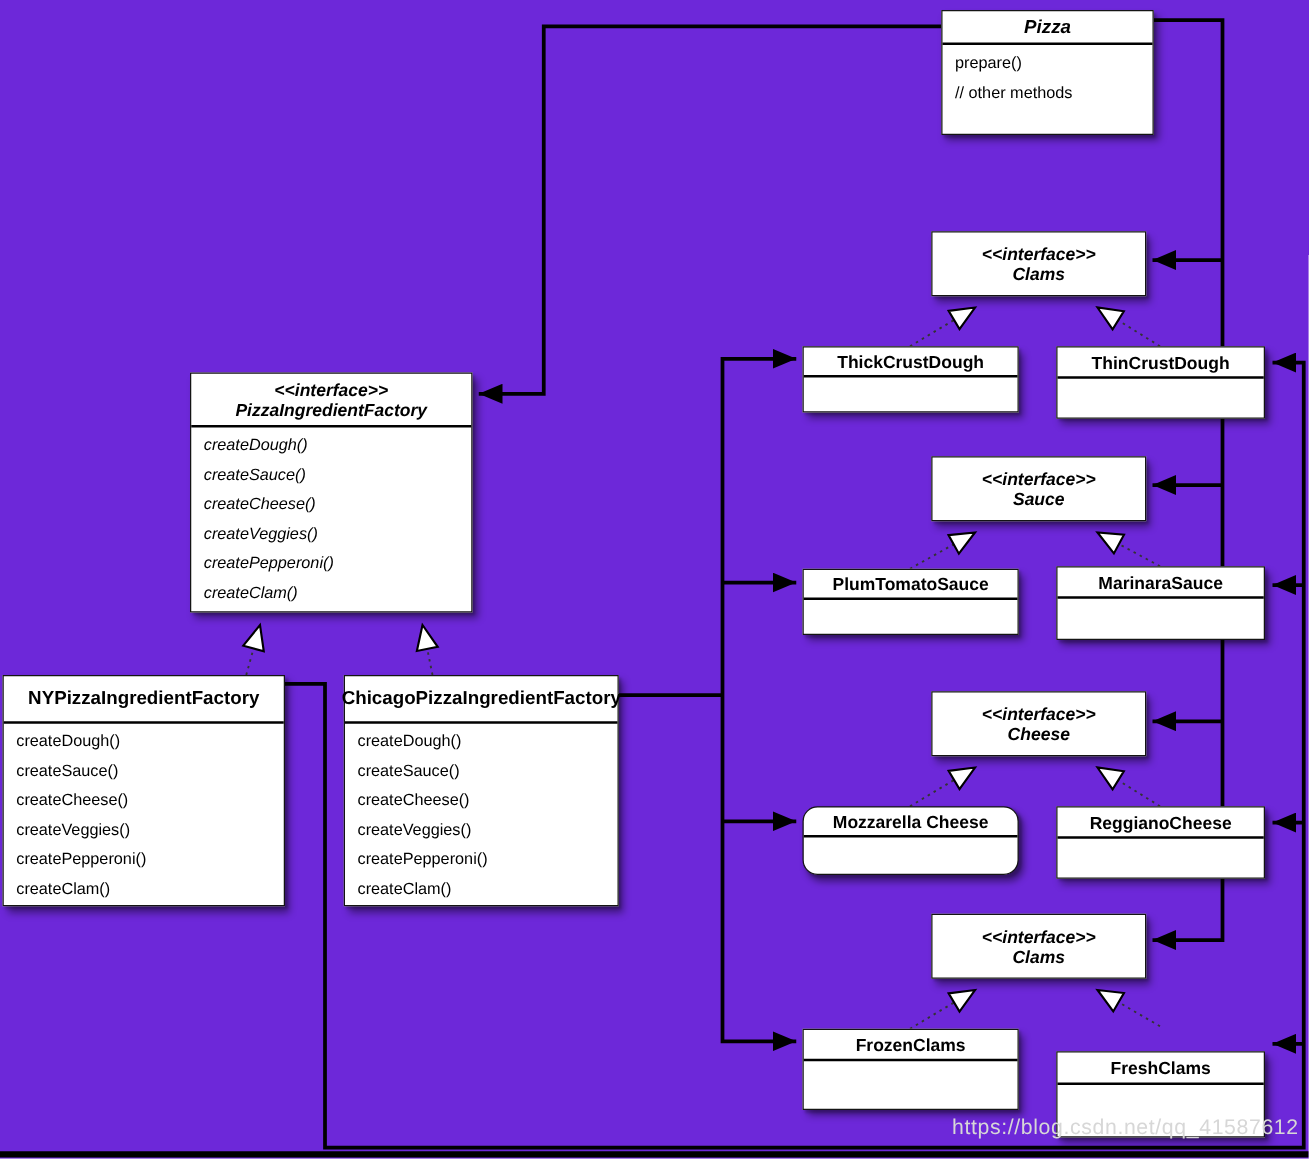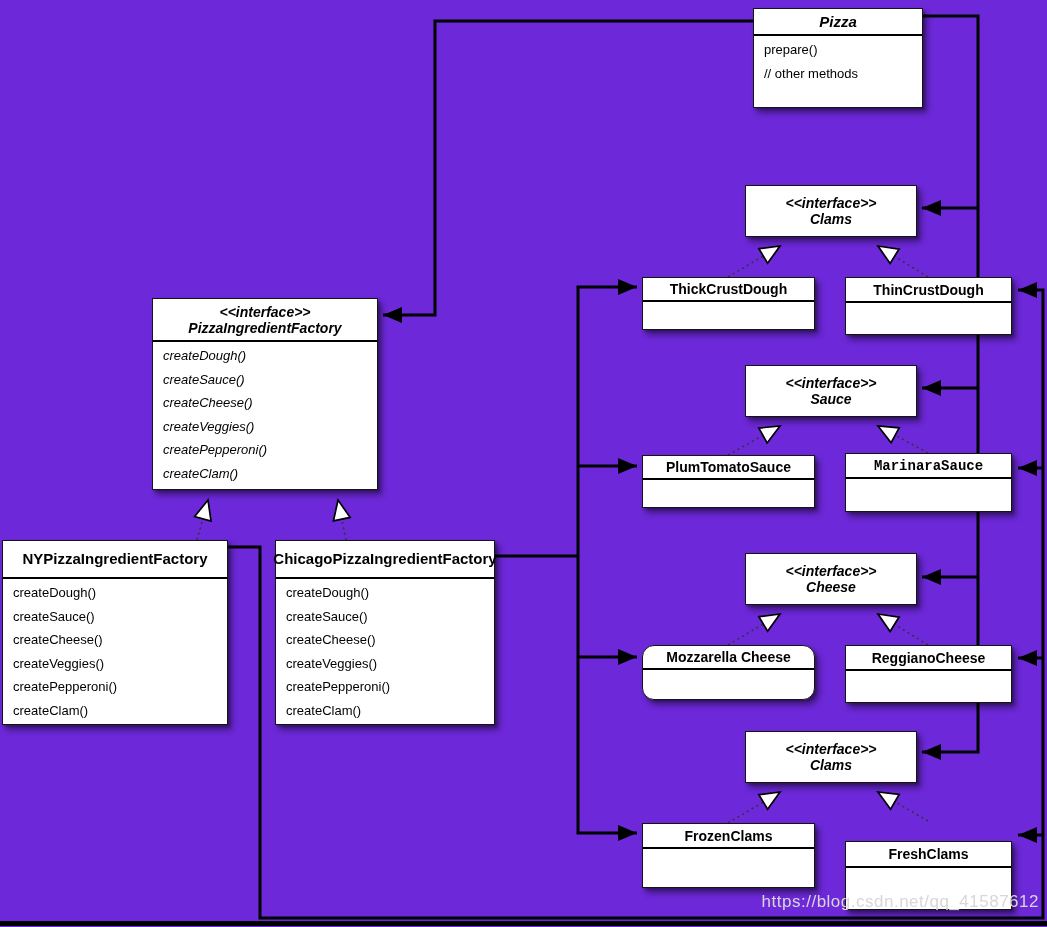--- a/index.html
+++ b/index.html
@@ -156,21 +156,21 @@
       <span class="cname it">Sauce</span>
     </div>
   </div>
 
   <div class="box" style="left:642px;top:455px;width:173px;height:53px;">
     <div class="hd sep fs14" style="height:24px;">
       <span class="cname">PlumTomatoSauce</span>
     </div>
   </div>
   <div class="box" style="left:845px;top:453px;width:167px;height:59px;">
-    <div class="hd sep fs14" style="height:25px;font-family:Liberation Mono, monospace;">
+    <div class="hd sep fs14" style="height:25px;">
       <span class="cname">MarinaraSauce</span>
     </div>
   </div>
 
   <div class="box" style="left:745px;top:553px;width:172px;height:52px;">
     <div class="hd fs14" style="height:100%;">
       <span class="stereo">&lt;&lt;interface&gt;&gt;</span>
       <span class="cname it">Cheese</span>
     </div>
   </div>

